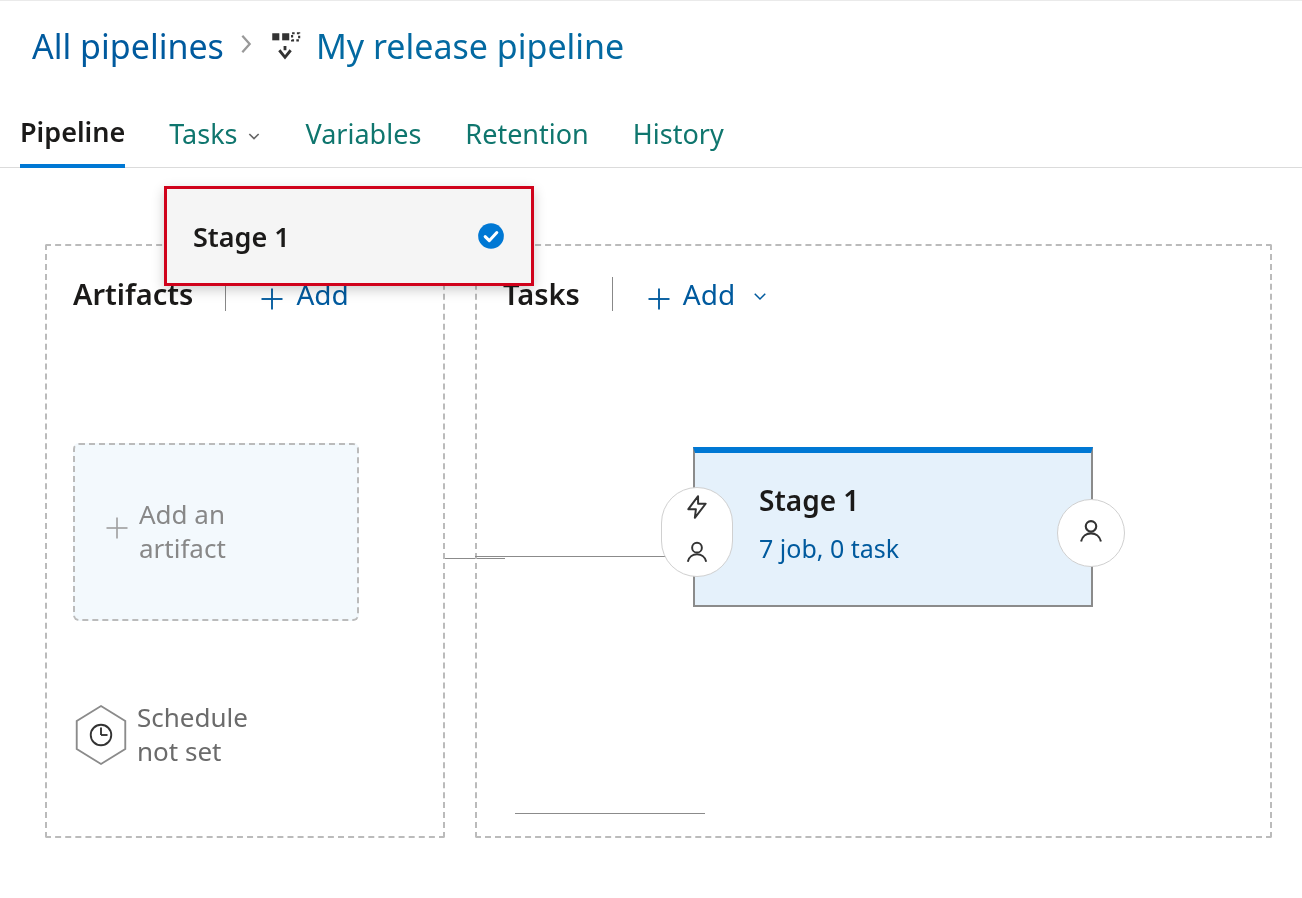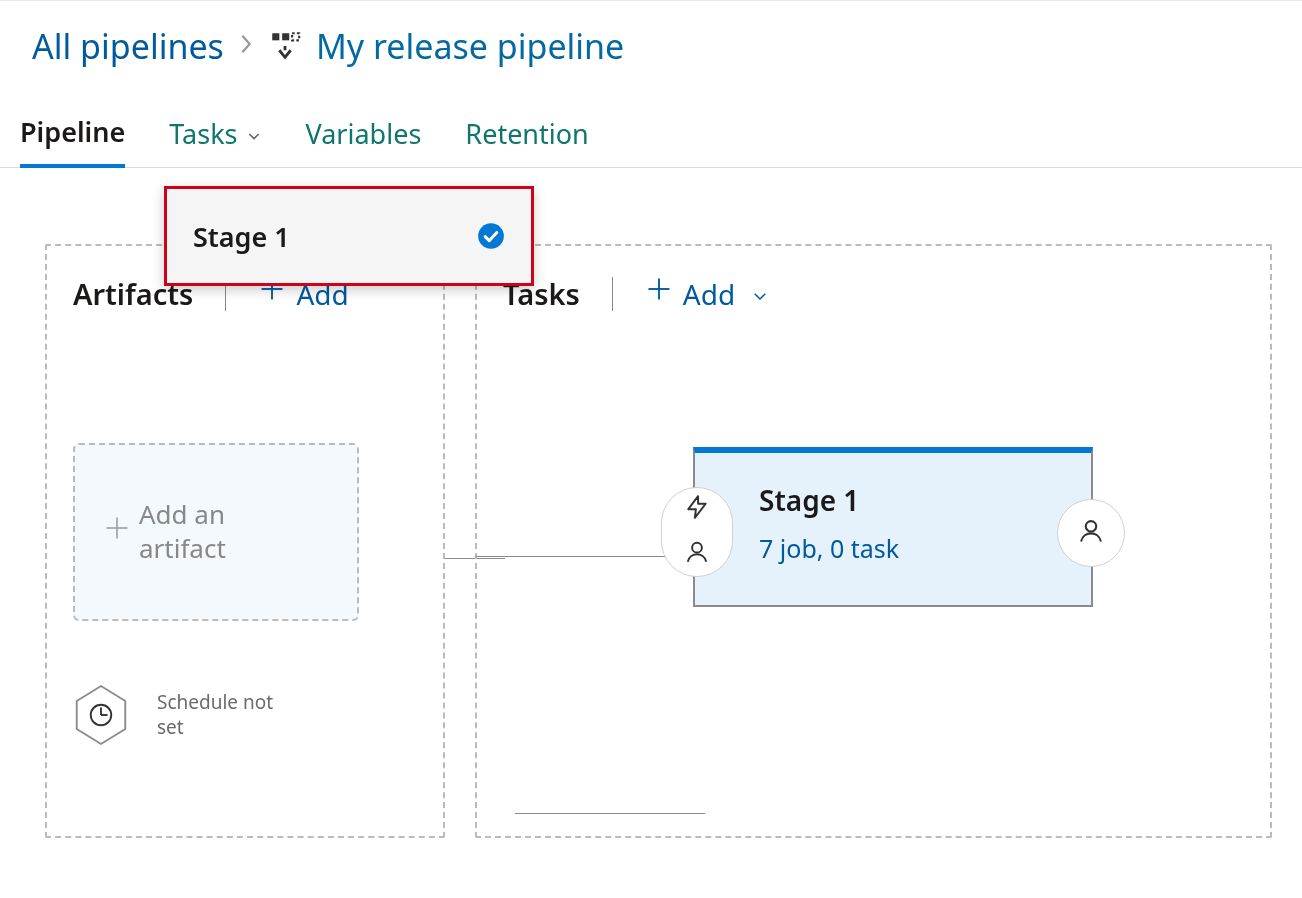--- a/index.html
+++ b/index.html
@@ -132,21 +132,21 @@
   .panel-header .title {
     font-weight:600;
   }
   .hdr-sep {
     width:1px;
     height:34px;
     background:#888;
   }
   .add-link {
     display:flex;
-    align-items:flex-start;
+    align-items:flex-end;
     gap:10px;
     color:var(--blue);
     font-size:28px;
     font-weight:400;
     cursor:pointer;
   }
   .add-link svg { stroke: var(--blue); }
   .add-link .chev-small svg { stroke:var(--blue); width:18px; height:18px; }
   
   .artifact-card {
@@ -162,26 +162,26 @@
     padding:0 0 0 28px;
     box-sizing:border-box;
     color:var(--gray-text);
     font-size:26px;
     line-height:1.3;
     cursor:pointer;
   }
   .artifact-card .plus svg { stroke:#a0a0a0; }
   
   .schedule-row {
-    margin-top:63px;
-    display:flex;
-    align-items:center;
-    gap:28px;
+    margin-top:80px;
+    display:flex;
+    align-items:center;
+    gap:8px;
     color:#6b6b6b;
-    font-size:19px;
+    font-size:26px;
     line-height:1.3;
   }
   .hex {
     width:56px;
     height:62px;
     display:flex;
     align-items:center;
     justify-content:center;
     position:relative;
   }
@@ -275,20 +275,21 @@
     <div class="tab">
       <span>Tasks</span>
       <span class="chev-small">
         <svg viewBox="0 0 24 24" fill="none" stroke="#666" stroke-width="2.5">
             <polyline points="5,9 12,16 19,9"></polyline>
           </svg>
       </span>
     </div>
     <div class="tab">Variables</div>
     <div class="tab">Retention</div>
+    <div class="tab">History</div>
   </div>
 
   <div class="tasks-panel">
     <span class="name">Stage 1</span>
     <span class="check-badge">
       <svg width="28" height="28" viewBox="0 0 24 24">
         <circle cx="12" cy="12" r="11" fill="#0078d4"></circle>
         <polyline points="7,12.5 10.5,16 17,9" fill="none" stroke="#fff" stroke-width="2.6" stroke-linecap="round" stroke-linejoin="round"></polyline>
       </svg>
     </span>

